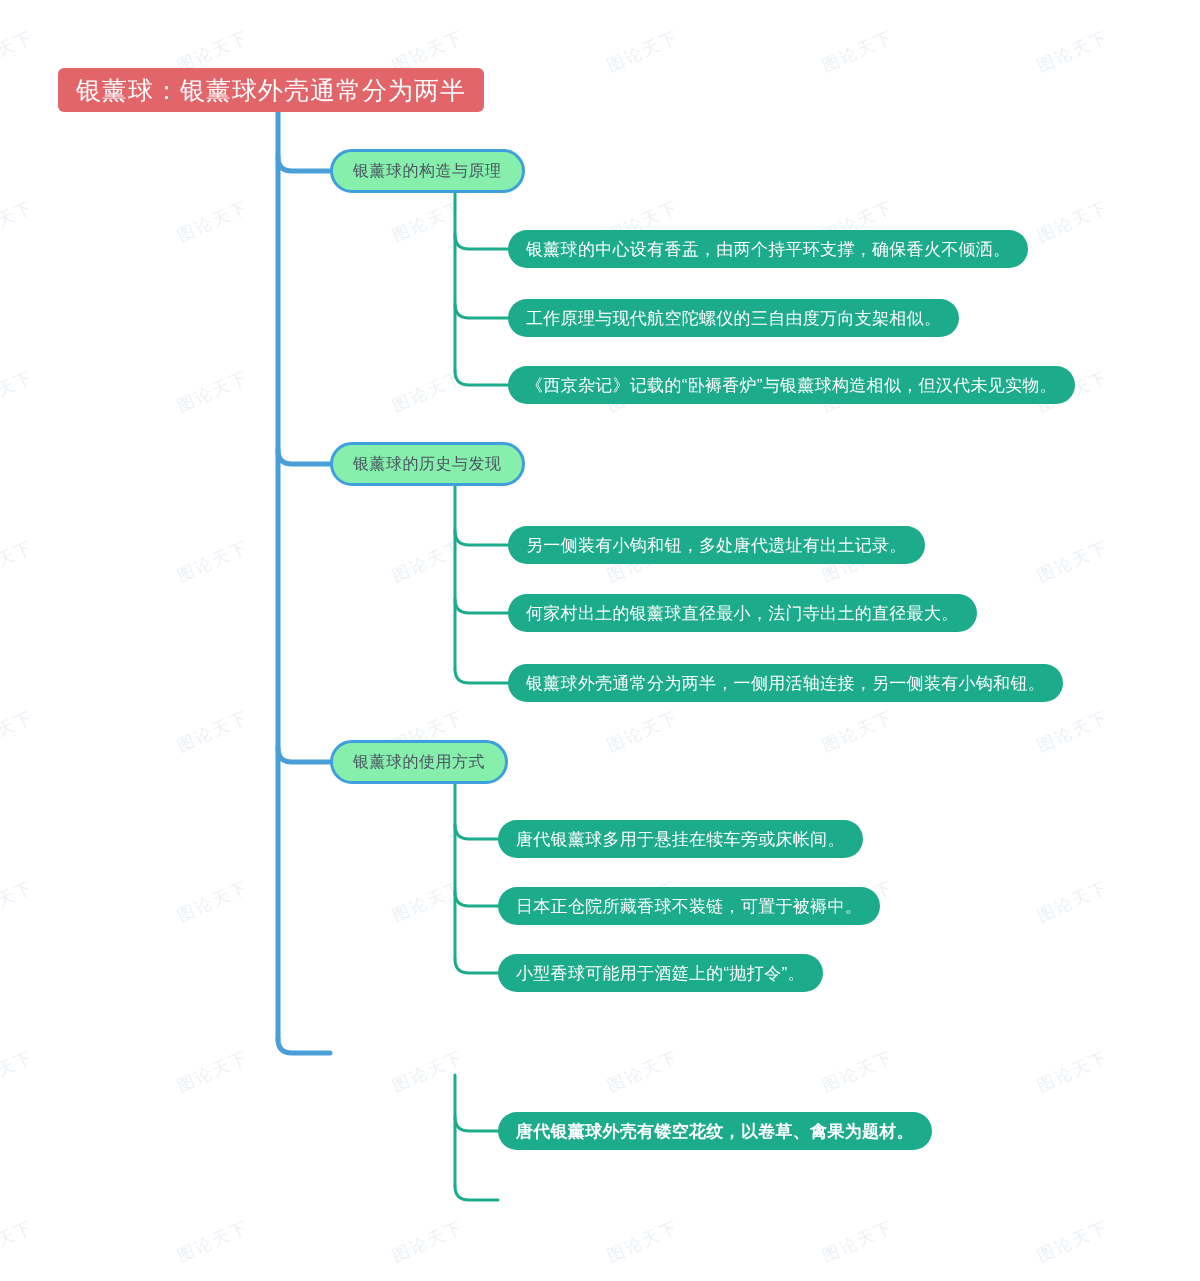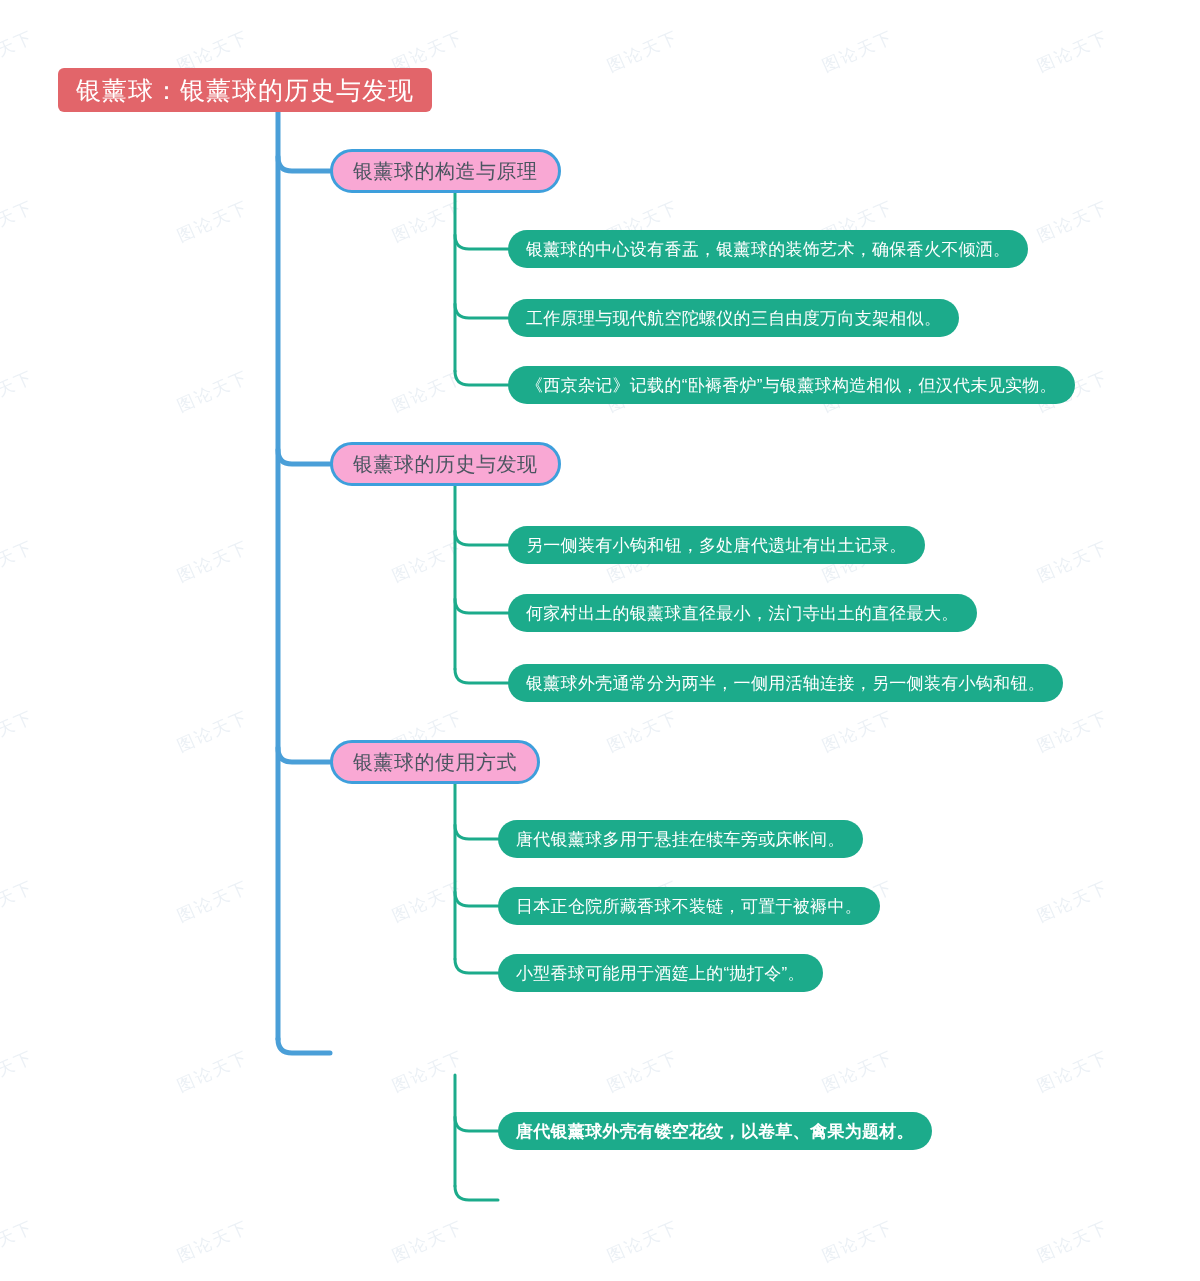--- a/index.html
+++ b/index.html
@@ -68,25 +68,25 @@
     border-radius: 6px;
     color: #ffffff;
     font-size: 25px;
     letter-spacing: 1px;
   }
 
   
   .branch-node {
     height: 44px;
     padding: 0 20px;
-    background: #f9a8d4;
+    background: #86efac;
     border: 3px solid #3e9fdc;
     border-radius: 24px;
     color: #4a5560;
-    font-size: 20px;
+    font-size: 16px;
     letter-spacing: .5px;
   }
 
   
   .leaf-node {
     height: 38px;
     padding: 0 18px;
     background: #1cab8b;
     border-radius: 19px;
     color: #ffffff;
@@ -167,28 +167,28 @@
       <path d="M 455 825 Q 455 839 469 839 L 498 839" fill="none" stroke="#1cab8b" stroke-width="3" stroke-linecap="round"></path>
       <path d="M 455 892 Q 455 906 469 906 L 498 906" fill="none" stroke="#1cab8b" stroke-width="3" stroke-linecap="round"></path>
       <path d="M 455 959 Q 455 973 469 973 L 498 973" fill="none" stroke="#1cab8b" stroke-width="3" stroke-linecap="round"></path>
       <path d="M 278 1039 Q 278 1053 292 1053 L 330 1053" fill="none" stroke="#4a9fd8" stroke-width="5" stroke-linecap="round"></path>
       <path d="M 455 1075 L 455 1186" fill="none" stroke="#1cab8b" stroke-width="3" stroke-linecap="round"></path>
       <path d="M 455 1117 Q 455 1131 469 1131 L 498 1131" fill="none" stroke="#1cab8b" stroke-width="3" stroke-linecap="round"></path>
       <path d="M 455 1186 Q 455 1200 469 1200 L 498 1200" fill="none" stroke="#1cab8b" stroke-width="3" stroke-linecap="round"></path>
     </svg>
 
   <div class="node" id="root-node">
-    <span>银薰球：银薰球的历史与发现</span>
+    <span>银薰球：银薰球外壳通常分为两半</span>
   </div>
 
 <div class="node branch-node" style="left: 330px; top: 149px;">
       <span>银薰球的构造与原理</span>
     </div>
     <div class="node leaf-node" style="left: 508px; top: 230px;">
-      <span>银薰球的中心设有香盂，银薰球的装饰艺术，确保香火不倾洒。</span>
+      <span>银薰球的中心设有香盂，由两个持平环支撑，确保香火不倾洒。</span>
     </div>
     <div class="node leaf-node" style="left: 508px; top: 299px;">
       <span>工作原理与现代航空陀螺仪的三自由度万向支架相似。</span>
     </div>
     <div class="node leaf-node" style="left: 508px; top: 366px;">
       <span>《西京杂记》记载的“卧褥香炉”与银薰球构造相似，但汉代未见实物。</span>
     </div>
     <div class="node branch-node" style="left: 330px; top: 442px;">
       <span>银薰球的历史与发现</span>
     </div>

